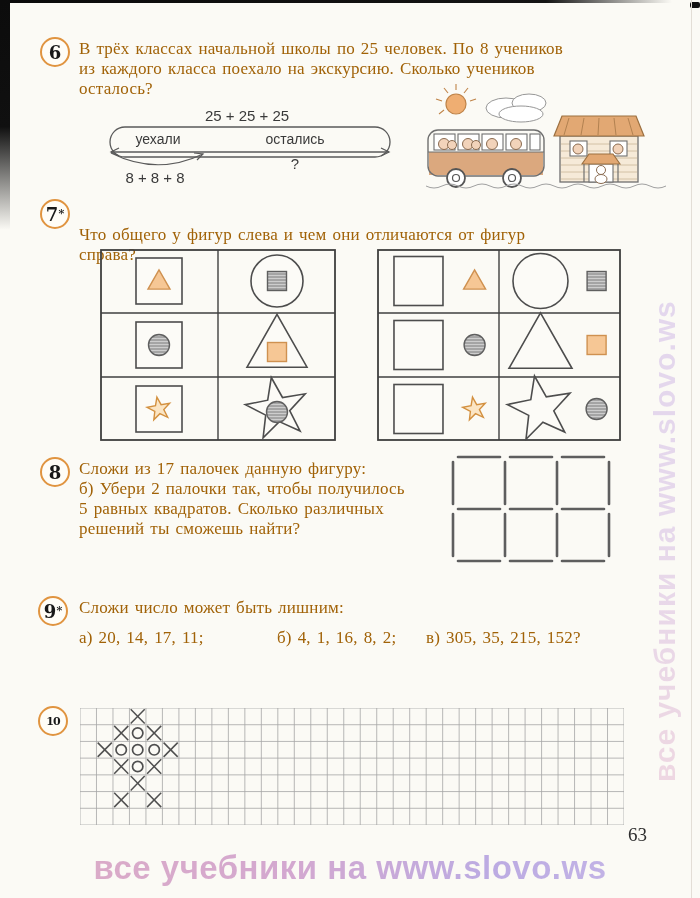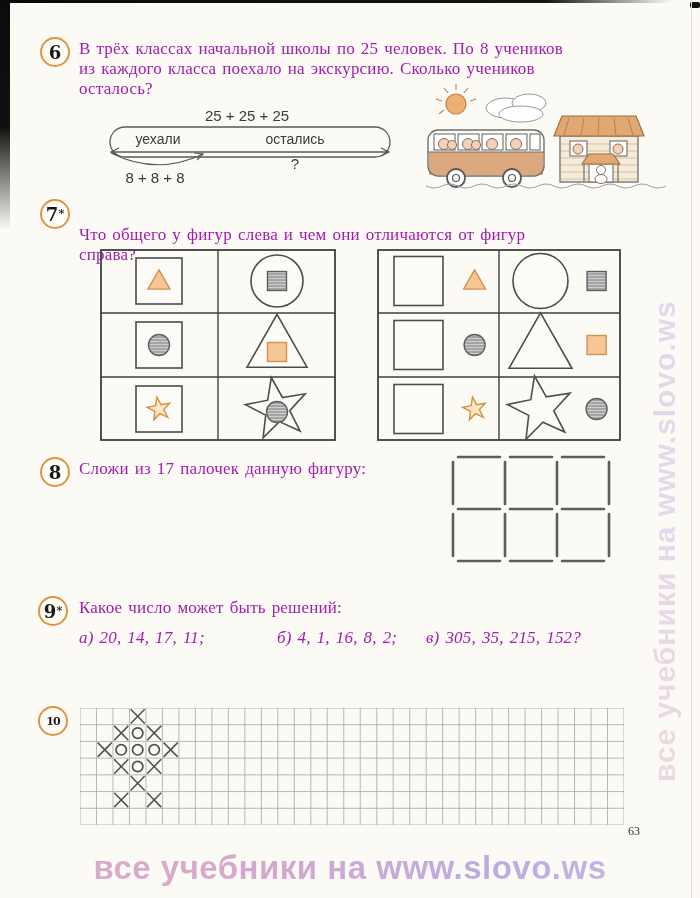--- a/index.html
+++ b/index.html
@@ -21,33 +21,33 @@
   .badge{
     position:absolute; width:26px;height:26px;border:2px solid #e09440;border-radius:50%;
     background:#fffdf7; display:flex;align-items:center;justify-content:center;
     font-family:"DejaVu Serif",serif;font-weight:bold;font-size:18px;color:#181818;
   }
   .badge sup{font-size:11px;line-height:0;vertical-align:super;}
   #badge-10{font-size:11px;letter-spacing:-1px;}
 
   .ptext{
     position:absolute; font-size:17px; line-height:20px; letter-spacing:.2px;
-    word-spacing:1.5px; color:#a21caf;
+    word-spacing:1.5px; color:#a16207;
   }
   .pblock p{margin:0 0 0 0;}
   .sub{margin-top:8px;}
 
   .diagram-label{font-family:"Liberation Sans",sans-serif;font-size:14px;fill:#3a3a3a;}
   .diagram-num{font-family:"Liberation Sans",sans-serif;font-size:15px;fill:#3a3a3a;}
 
   .items-row{display:flex;margin-top:10px;}
-  .items-row span{display:inline-block;font-style:italic;}
+  .items-row span{display:inline-block;}
   .item-a{width:150px;} .item-b{width:149px;margin-left:48px;}
 
-  .page-number{position:absolute;left:628px;top:824px;font-size:12px;color:#2e2e2e;text-align:right;}
+  .page-number{position:absolute;left:628px;top:824px;font-size:19px;color:#2e2e2e;text-align:right;}
 
   .wm-bottom{
     position:absolute;left:70px;top:849px;width:560px;text-align:center;white-space:nowrap;
     font-family:"Liberation Sans",sans-serif;font-weight:bold;font-size:33px;letter-spacing:.5px;
     color:#cfa9cf;
     background:linear-gradient(90deg,#dbabc7 0%,#d3a8d0 40%,#bcabe2 75%,#c3b4e6 100%);
     -webkit-background-clip:text;background-clip:text;-webkit-text-fill-color:transparent;
   }
   .wm-side{
     position:absolute;left:648px;top:782px;width:700px;height:42px;white-space:nowrap;
@@ -247,20 +247,21 @@
       </g>
       <g>
         <polygon fill="#fcfbf7" stroke="#4d4d4d" stroke-width="1.6" points="157.5,127.0 169.3,147.9 193.0,144.1 176.8,161.8 187.7,183.1 165.9,173.2 149.0,190.2 151.7,166.4 130.3,155.5 153.8,150.7"></polygon>
         <circle fill="url(#hstripe)" stroke="#5f5f5f" stroke-width="1.4" cx="219.60000000000002" cy="160" r="10.5"></circle>
       </g>
     </svg>
 
   <div class="badge" style="left:40px;top:457px;">8</div>
   <div class="ptext pblock" style="left:79px;top:459px;width:374px;">
     <p>Сложи из 17 палочек данную фигуру:</p>
+    <p class="sub">б) Убери 2 палочки так, чтобы получилось<br>5 равных квадратов. Сколько различных<br>решений ты сможешь найти?</p>
   </div>
   <svg id="stick-figure" style="position:absolute;left:449px;top:455px;" width="170" height="112" viewBox="0 0 170 112">
       <g stroke="#5e5e5e" stroke-width="2.6" stroke-linecap="round">
         <line x1="9" y1="2" x2="51" y2="2"></line>
         <line x1="61" y1="2" x2="103" y2="2"></line>
         <line x1="113" y1="2" x2="155" y2="2"></line>
         <line x1="9" y1="54" x2="51" y2="54"></line>
         <line x1="61" y1="54" x2="103" y2="54"></line>
         <line x1="113" y1="54" x2="155" y2="54"></line>
         <line x1="9" y1="106" x2="51" y2="106"></line>
@@ -272,21 +273,21 @@
         <line x1="160" y1="7" x2="160" y2="49"></line>
         <line x1="4" y1="59" x2="4" y2="101"></line>
         <line x1="56" y1="59" x2="56" y2="101"></line>
         <line x1="108" y1="59" x2="108" y2="101"></line>
         <line x1="160" y1="59" x2="160" y2="101"></line>
       </g>
     </svg>
 
   <div class="badge" style="left:38px;top:596px;">9<sup>*</sup></div>
   <div class="ptext pblock" style="left:79px;top:598px;width:572px;">
-    <p>Какое число может быть решений:</p>
+    <p>Сложи число может быть лишним:</p>
     <div class="items-row">
       <span class="item-a">а) 20, 14, 17, 11;</span>
       <span class="item-b">б) 4, 1, 16, 8, 2;</span>
       <span class="item-c">в) 305, 35, 215, 152?</span>
     </div>
   </div>
 
   <div class="badge" id="badge-10" style="left:38px;top:706px;">10</div>
   <svg id="pattern-grid" style="position:absolute;left:80px;top:708px;" width="544" height="117" viewBox="0 0 544 117">
       <g stroke="#a6a6a6" stroke-width="0.8">

